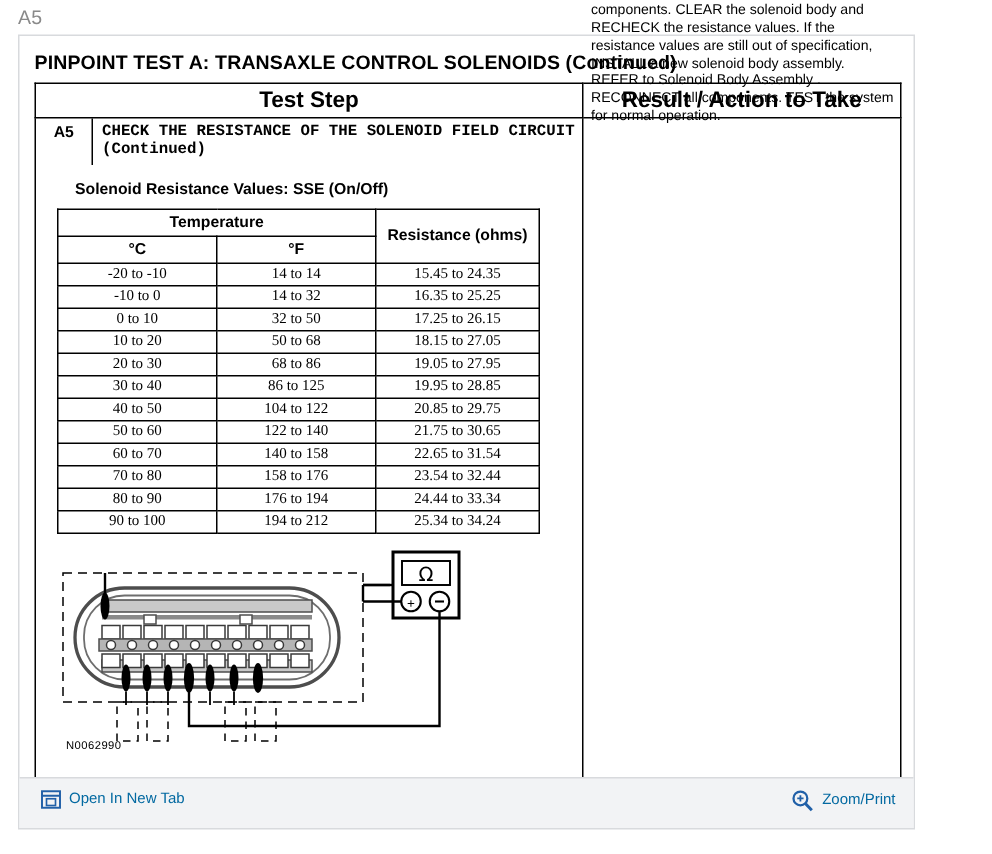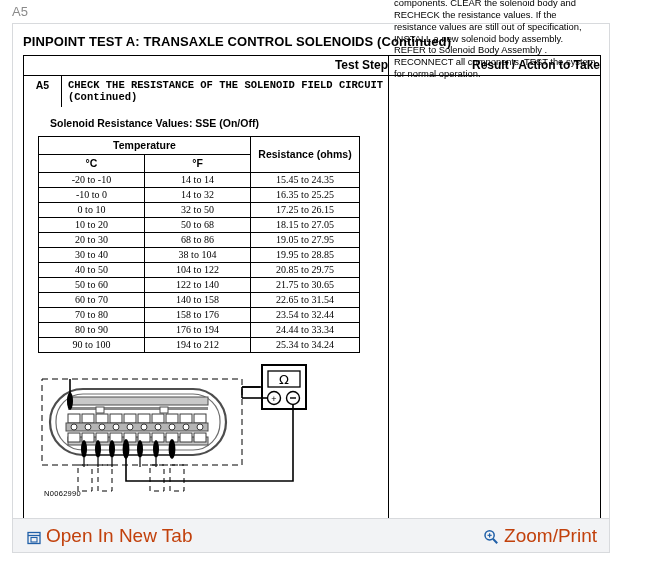--- a/index.html
+++ b/index.html
@@ -72,22 +72,22 @@
   .main-table > tbody > tr > td,
   .main-table > tbody > tr > th {
     border: 1px solid #000;
     vertical-align: top;
     padding: 0;
   }
   .col-step { width: 364px; }
   .col-result { width: auto; }
 
   .hdr-cell {
-    text-align: right;
-    font-size: 12px;
+    text-align: center;
+    font-size: 15px;
     font-weight: bold;
     padding: 2px 0 3px 0;
     color: #000;
   }
 
   
   .step-row-table {
     width: 100%;
     border-collapse: collapse;
     table-layout: fixed;
@@ -202,24 +202,24 @@
     width: 596px;
     height: 34px;
     background: #f2f3f5;
     border-top: 1px solid #d8dadd;
     box-sizing: border-box;
   }
   .footer-link {
     position: absolute;
     top: 7px;
     display: flex;
-    align-items: flex-end;
+    align-items: center;
     gap: 5px;
-    color: #c2410c;
-    font-size: 19px;
+    color: #0369a1;
+    font-size: 10px;
     text-decoration: none;
     cursor: pointer;
     font-family: "Liberation Sans", sans-serif;
   }
   .footer-link-left { left: 14px; }
   .footer-link-right { right: 12px; }
   .footer-link span.lbl { line-height: 1; }
 
   .icon-svg { display: block; }
 </style>
@@ -293,21 +293,21 @@
                         <td>50 to 68</td>
                         <td>18.15 to 27.05</td>
                       </tr>
                       <tr>
                         <td>20 to 30</td>
                         <td>68 to 86</td>
                         <td>19.05 to 27.95</td>
                       </tr>
                       <tr>
                         <td>30 to 40</td>
-                        <td>38 to 104</td>
+                        <td>86 to 125</td>
                         <td>19.95 to 28.85</td>
                       </tr>
                       <tr>
                         <td>40 to 50</td>
                         <td>104 to 122</td>
                         <td>20.85 to 29.75</td>
                       </tr>
                       <tr>
                         <td>50 to 60</td>
                         <td>122 to 140</td>

